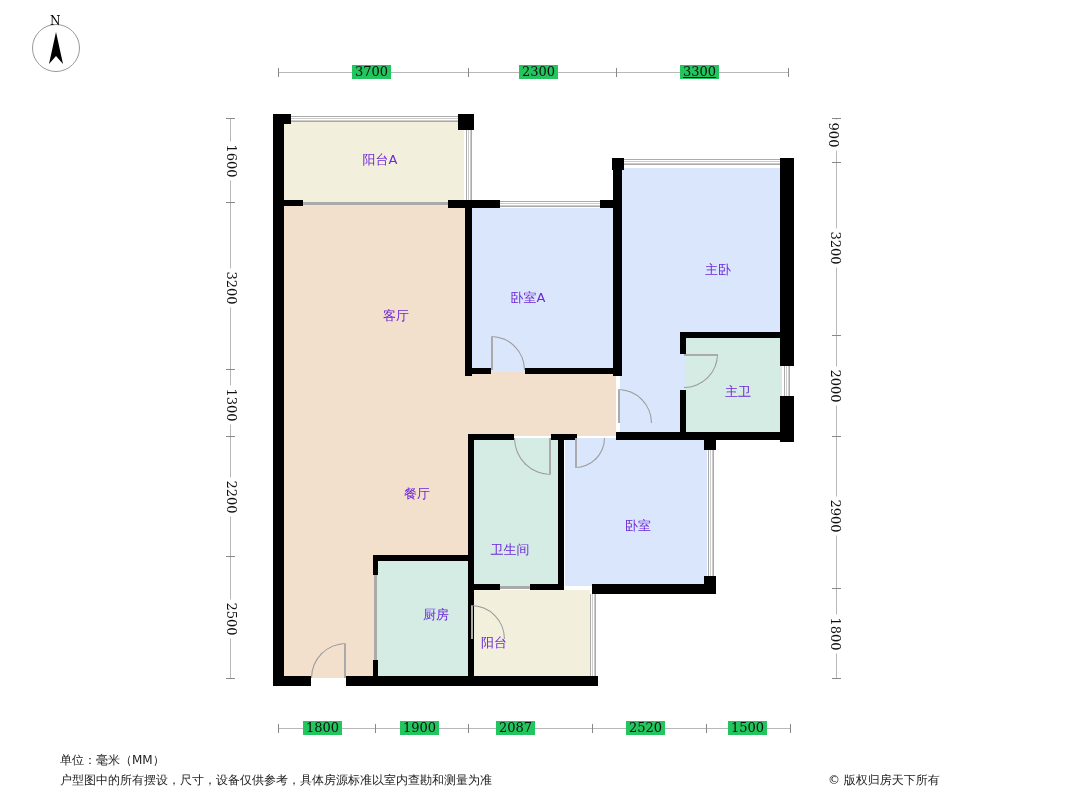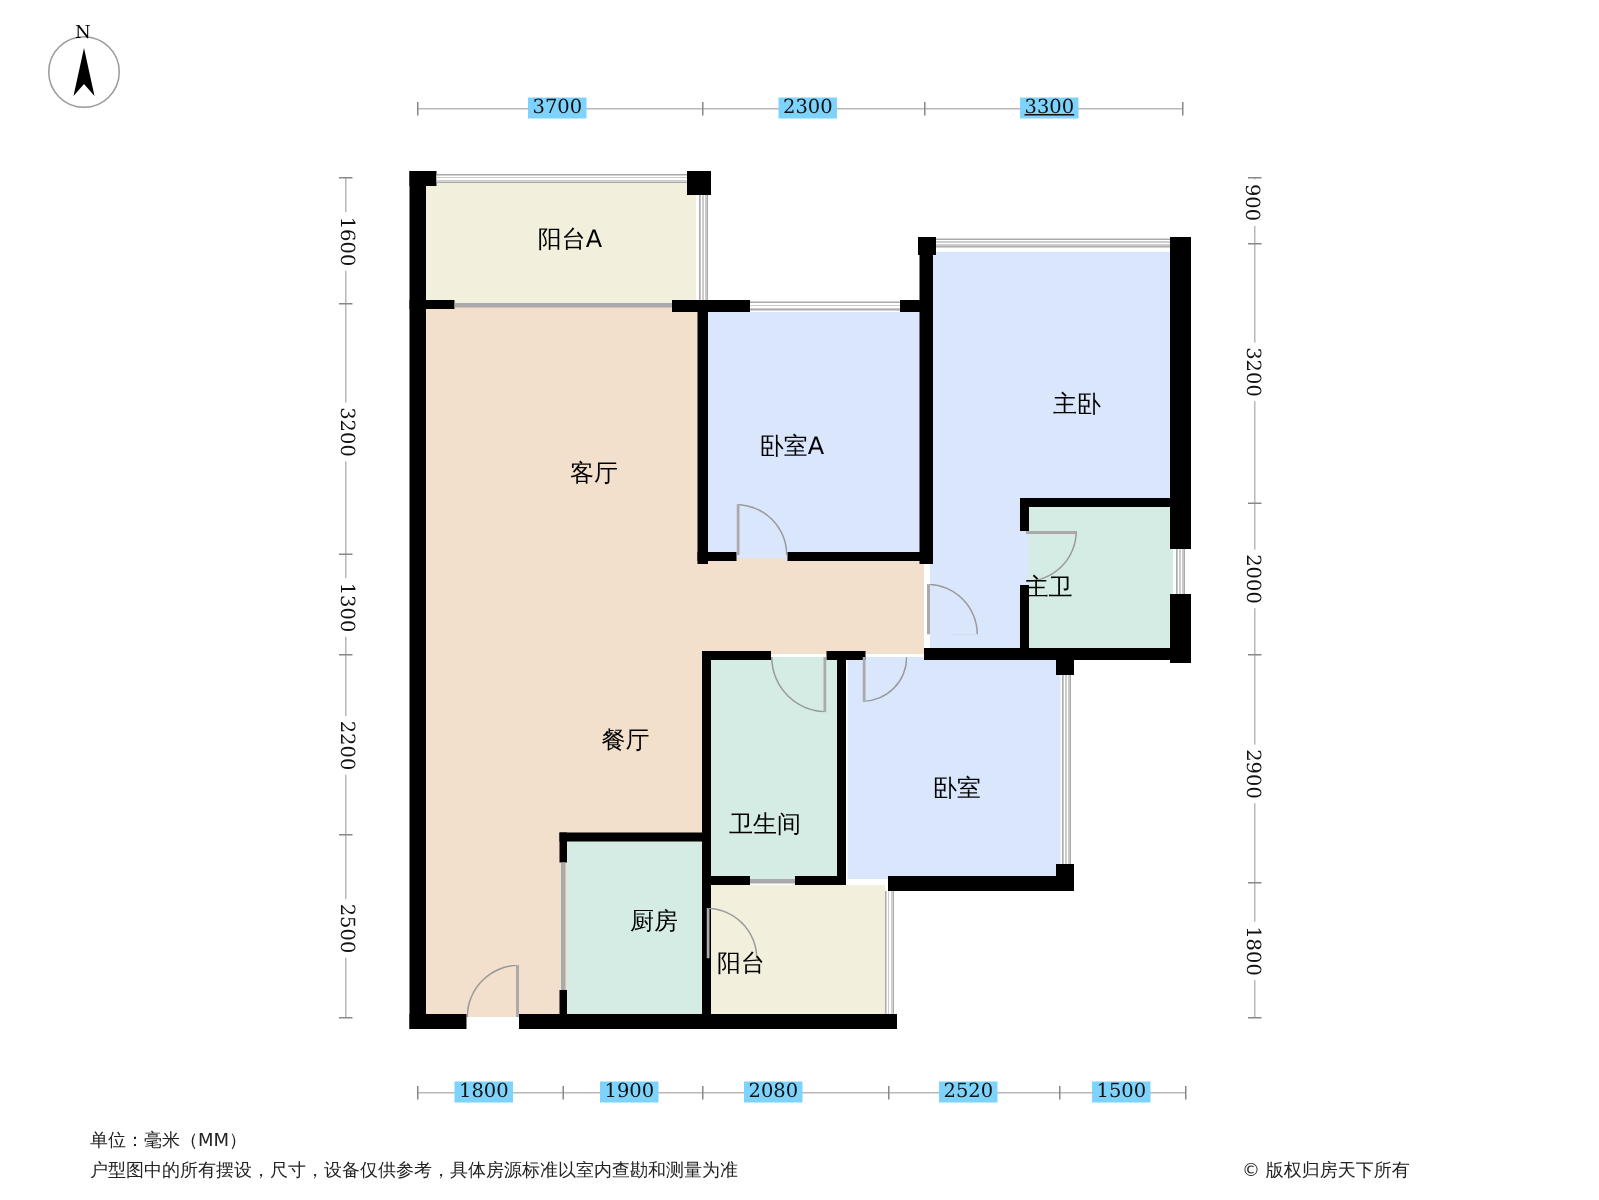--- a/index.html
+++ b/index.html
@@ -4,24 +4,24 @@
 <style>
   html, body { margin:0; padding:0; background:#ffffff; }
   body { width:1066px; height:800px; position:relative; overflow:hidden; font-family:"DejaVu Sans", sans-serif; }
   .abs { position:absolute; }
   .compass { left:32px; top:24px; width:46px; height:46px; border:1px solid #999; border-radius:50%; }
   .compass-n { left:50px; top:14px; font-family:"DejaVu Serif", serif; font-size:12px; color:#000; }
   .dim-h { height:1px; background:#b8b8b8; }
   .tick-v { width:1px; height:9px; background:#888; }
   .dim-v { width:1px; background:#b8b8b8; }
   .tick-h { height:1px; width:9px; background:#888; }
-  .dim-label { font-family:"DejaVu Serif", serif; font-size:13px; color:#111; background:#7dd3fc; padding:0 3px; line-height:14px; white-space:nowrap; }
+  .dim-label { font-family:"DejaVu Serif", serif; font-size:13px; color:#111; background:#22c55e; padding:0 3px; line-height:14px; white-space:nowrap; }
   .dim-label-v { font-family:"DejaVu Serif", serif; font-size:13px; color:#111; background:#fff; padding:0 3px; line-height:14px; white-space:nowrap; transform:rotate(90deg); transform-origin:center center; }
   .room { position:absolute; }
-  .room-label { position:absolute; font-size:16px; color:#000000; white-space:nowrap; transform:translate(-50%,-50%); }
+  .room-label { position:absolute; font-size:13px; color:#6d28d9; white-space:nowrap; transform:translate(-50%,-50%); }
   .wall { position:absolute; background:#000; }
   .win-h { position:absolute; height:6px; border-top:1px solid #aaa; border-bottom:1px solid #aaa; background:repeating-linear-gradient(to bottom,#fff 0,#fff 1px,#ccc 1px,#ccc 2px); box-sizing:border-box; }
   .win-v { position:absolute; width:6px; border-left:1px solid #aaa; border-right:1px solid #aaa; background:repeating-linear-gradient(to right,#fff 0,#fff 1px,#ccc 1px,#ccc 2px); box-sizing:border-box; }
   .door-arc { position:absolute; border:1px solid #999; box-sizing:border-box; }
   .sliding { position:absolute; background:#aaa; }
   .note { font-size:12px; color:#222; white-space:nowrap; }
 </style>
 </head>
 <body>
 
@@ -42,21 +42,21 @@
 
 <div class="abs dim-h" style="left:278px;top:728px;width:512px;"></div>
 <div class="abs tick-v" style="left:278px;top:724px;"></div>
 <div class="abs tick-v" style="left:375px;top:724px;"></div>
 <div class="abs tick-v" style="left:468px;top:724px;"></div>
 <div class="abs tick-v" style="left:592px;top:724px;"></div>
 <div class="abs tick-v" style="left:706px;top:724px;"></div>
 <div class="abs tick-v" style="left:790px;top:724px;"></div>
 <div class="abs dim-label" style="left:303px;top:721px;">1800</div>
 <div class="abs dim-label" style="left:400px;top:721px;">1900</div>
-<div class="abs dim-label" style="left:496px;top:721px;">2080</div>
+<div class="abs dim-label" style="left:496px;top:721px;">2087</div>
 <div class="abs dim-label" style="left:626px;top:721px;">2520</div>
 <div class="abs dim-label" style="left:728px;top:721px;">1500</div>
 
 <div class="abs dim-v" style="left:230px;top:118px;height:560px;"></div>
 <div class="abs tick-h" style="left:226px;top:118px;"></div>
 <div class="abs tick-h" style="left:226px;top:202px;"></div>
 <div class="abs tick-h" style="left:226px;top:369px;"></div>
 <div class="abs tick-h" style="left:226px;top:436px;"></div>
 <div class="abs tick-h" style="left:226px;top:556px;"></div>
 <div class="abs tick-h" style="left:226px;top:678px;"></div>
@@ -141,21 +141,21 @@
 <div class="door-arc" style="left:514px;top:438px;width:37px;height:37px;border-radius:0 0 0 37px;border-right:2px solid #aaa;border-top:none;"></div>
 <div class="door-arc" style="left:575px;top:438px;width:30px;height:30px;border-radius:0 0 30px 0;border-left:2px solid #aaa;border-top:none;"></div>
 <div class="door-arc" style="left:471px;top:605px;width:34px;height:34px;border-radius:0 34px 0 0;border-left:2px solid #aaa;border-bottom:none;"></div>
 <div class="door-arc" style="left:311px;top:643px;width:35px;height:35px;border-radius:35px 0 0 0;border-right:2px solid #aaa;border-bottom:none;"></div>
 
 <div class="room-label" style="left:380px;top:160px;">阳台A</div>
 <div class="room-label" style="left:396px;top:316px;">客厅</div>
 <div class="room-label" style="left:417px;top:494px;">餐厅</div>
 <div class="room-label" style="left:528px;top:298px;">卧室A</div>
 <div class="room-label" style="left:718px;top:270px;">主卧</div>
-<div class="room-label" style="left:699px;top:392px;text-align:center;">主卫</div>
+<div class="room-label" style="left:738px;top:392px;text-align:center;">主卫</div>
 <div class="room-label" style="left:510px;top:550px;">卫生间</div>
 <div class="room-label" style="left:638px;top:526px;">卧室</div>
 <div class="room-label" style="left:404px;top:615px;margin-left:32px;">厨房</div>
 <div class="room-label" style="left:494px;top:643px;">阳台</div>
 
 <div class="abs note" style="left:60px;top:752px;">单位：毫米（MM）</div>
 <div class="abs note" style="left:60px;top:772px;">户型图中的所有摆设，尺寸，设备仅供参考，具体房源标准以室内查勘和测量为准</div>
 <div class="abs note" style="left:828px;top:772px;">© 版权归房天下所有</div>
 
 </body></html>

